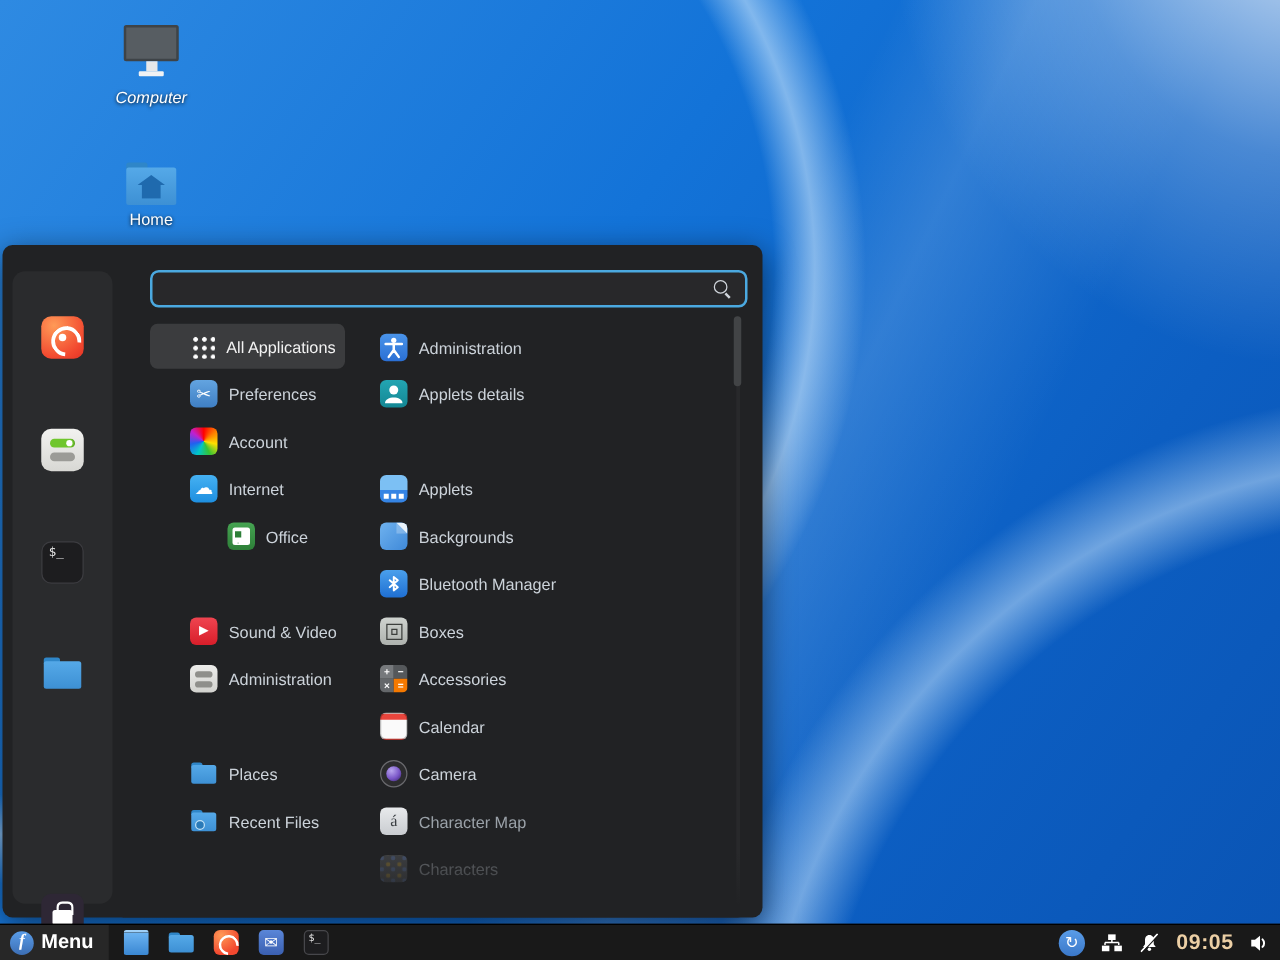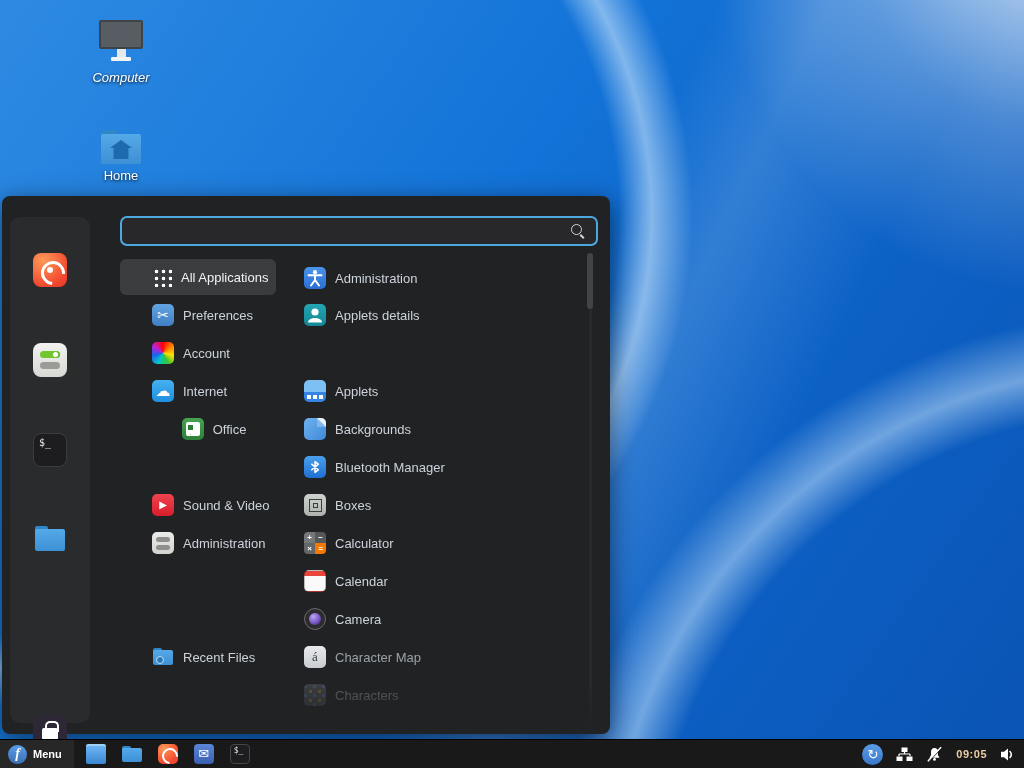--- a/index.html
+++ b/index.html
@@ -139,37 +139,37 @@
   .list-fade { position:absolute; left:96px; bottom:0; width:500px; height:52px; border-radius:0 0 8px 0; pointer-events:none;
     background:linear-gradient(rgba(33,34,36,0),#212224 85%); }
 
   
   .taskbar { position:absolute; left:0; bottom:0; width:1024px; height:29px; background:#191919; border-top:1px solid #000;
     display:flex; align-items:center; }
   .menu-btn { height:100%; display:flex; align-items:center; gap:6px; padding:0 12px 0 8px; background:#272727; cursor:pointer; }
   .fedora-logo { width:19px; height:19px; border-radius:50%; background:linear-gradient(#5a9de8,#3c6eb4); color:#fff;
     font-family:"Liberation Serif","DejaVu Serif",serif; font-style:italic; font-weight:bold; font-size:14px;
     display:flex; align-items:center; justify-content:center; }
-  .menu-btn-label { color:#fff; font-size:11px; font-weight:bold; }
+  .menu-btn-label { color:#fff; font-size:16px; font-weight:bold; }
   .tb-apps { display:flex; align-items:center; gap:16px; margin-left:12px; }
   .tb-ic { width:20px; height:20px; position:relative; cursor:pointer; }
   .tbi-bluewin { background:linear-gradient(#6cb4f2,#3a87d2); border-radius:2px; border-top:2px solid #9fd0f8; }
   .tbi-folder .tab { position:absolute; top:2px; left:0; width:9px; height:4px; background:#2f86c8; border-radius:2px 2px 0 0; }
   .tbi-folder .body { position:absolute; top:4px; left:0; width:20px; height:14px; background:linear-gradient(#55a9e8,#3d90d4); border-radius:2px; }
   .tbi-firefox { border-radius:5px; background:radial-gradient(circle at 30% 22%,#ff9a57,#f2482f 72%); }
   .tbi-firefox::before { content:""; position:absolute; left:4px; top:4px; width:12px; height:12px; border-radius:50%;
     border:2.4px solid #fff; border-bottom-color:transparent; transform:rotate(-40deg); }
   .tbi-mail { border-radius:4px; background:linear-gradient(#5a86d8,#3a5fb0); color:#fff; font-size:13px; text-align:center; line-height:20px; }
   .tbi-terminal { border-radius:4px; background:#1d1d1f; border:1px solid #47474b; }
   .tbi-terminal .prompt { position:absolute; left:3px; top:1px; font-family:"DejaVu Sans Mono",monospace; font-size:8px; color:#e8e8e8; }
   .tray { margin-left:auto; display:flex; align-items:center; gap:13px; padding-right:8px; }
   .tray-update { width:21px; height:21px; border-radius:50%; background:linear-gradient(#5a9de8,#3a77c8); color:#fff; font-size:13px;
     display:flex; align-items:center; justify-content:center; cursor:pointer; }
   .tray-ic { cursor:pointer; display:flex; align-items:center; }
-  .clock { font-size:11px; font-weight:bold; color:#eccfa5; letter-spacing:.5px; cursor:pointer; }
+  .clock { font-size:17px; font-weight:bold; color:#eccfa5; letter-spacing:.5px; cursor:pointer; }
 </style>
 </head>
 <body>
 
 <div class="desktop">
 
   <div class="dicon" style="left:78px; top:20px;font-style:italic;">
     <div class="monitor">
       <div class="screen"></div>
         <div class="neck"></div>
@@ -231,20 +231,27 @@
       <span class="rlabel">Office</span>
     </div>
     <div class="cat-row" style="top:290px;">
       <span class="ric ic-sound">▶</span>
       <span class="rlabel">Sound &amp; Video</span>
     </div>
     <div class="cat-row" style="top:328px;">
       <span class="ric ic-toggles-sm"></span>
       <span class="rlabel">Administration</span>
     </div>
+    <div class="cat-row" style="top:404px;">
+      <span class="ric ic-folder">
+          <span class="tab"></span>
+          <span class="body"></span>
+        </span>
+      <span class="rlabel">Places</span>
+    </div>
     <div class="cat-row" style="top:442px;">
       <span class="ric ic-folder">
           <span class="tab"></span>
           <span class="body"></span>
           <span class="clock"></span>
         </span>
       <span class="rlabel">Recent Files</span>
     </div>
 
     <div class="app-row" style="top:63px;">
@@ -289,21 +296,21 @@
         </span>
       <span class="rlabel">Boxes</span>
     </div>
     <div class="app-row" style="top:328px;">
       <span class="ric ic-calc">
         <span class="c-plus">+</span>
           <span class="c-minus">−</span>
         <span class="c-times">×</span>
           <span class="c-eq">=</span>
       </span>
-      <span class="rlabel">Calculator</span>
+      <span class="rlabel">Accessories</span>
     </div>
     <div class="app-row" style="top:366px;">
       <span class="ric ic-calendar"></span>
       <span class="rlabel">Calendar</span>
     </div>
     <div class="app-row" style="top:404px;">
       <span class="ric ic-camera">
           <span class="lens"></span>
         </span>
       <span class="rlabel">Camera</span>

